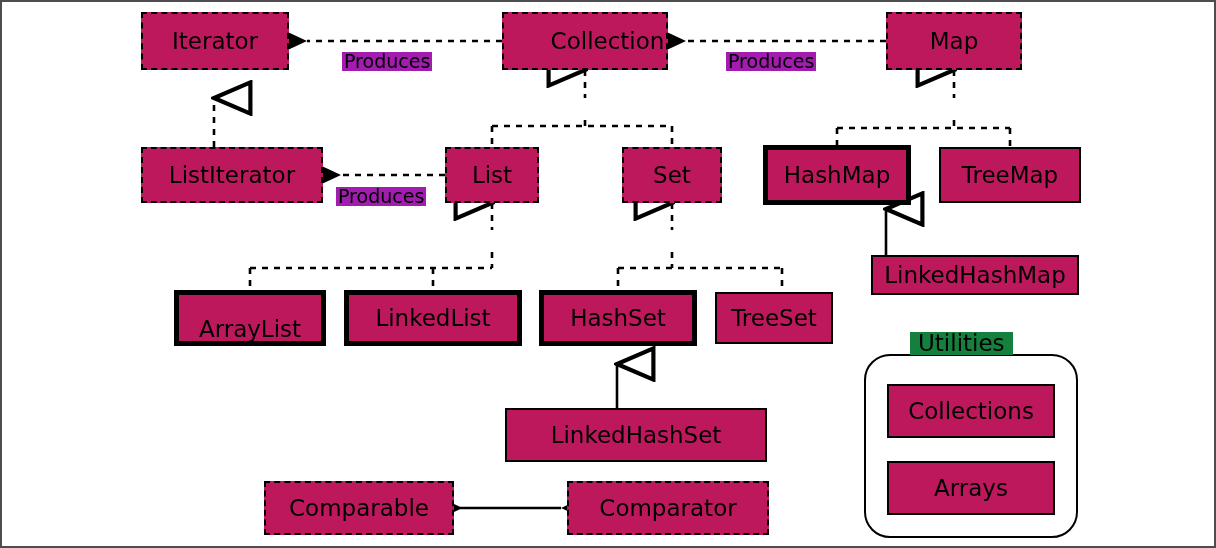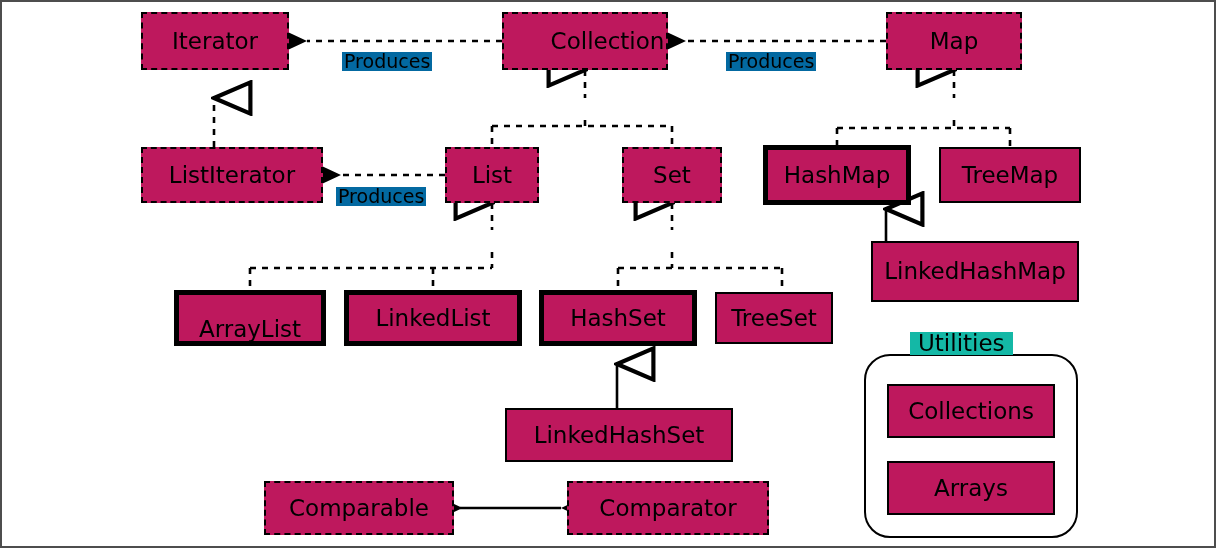--- a/index.html
+++ b/index.html
@@ -46,32 +46,32 @@
   .util-group{
     position:absolute;
     box-sizing:border-box;
     border:2px solid #000000;
     border-radius:26px;
     background:#ffffff;
     z-index:4;
   }
   .util-label{
     position:absolute;
-    background:#14b8a6;
+    background:#15803d;
     padding:0 8px;
     font-size:23px;
     color:#000000;
     z-index:6;
     line-height:1;
   }
   .edge-label{
     position:absolute;
     font-size:19px;
     color:#000000;
-    background:#0369a1;
+    background:#a21caf;
     padding:0 2px;
     z-index:6;
     line-height:1;
     white-space:nowrap;
   }
 </style>
 </head>
 <body>
 
 <div id="diagram">
@@ -200,25 +200,25 @@
   </div>
 
   <div class="node cls-bold" style="left:537px;top:288px;width:158px;height:56px;">
     <span>HashSet</span>
   </div>
 
   <div class="node cls" style="left:713px;top:290px;width:118px;height:52px;">
     <span>TreeSet</span>
   </div>
 
-  <div class="node cls" style="left:869px;top:239px;width:208px;height:61px;">
+  <div class="node cls" style="left:869px;top:253px;width:208px;height:40px;">
     <span>LinkedHashMap</span>
   </div>
 
-  <div class="node cls" style="left:503px;top:406px;width:228px;height:54px;">
+  <div class="node cls" style="left:503px;top:406px;width:262px;height:54px;">
     <span>LinkedHashSet</span>
   </div>
 
   <div class="node iface" style="left:262px;top:479px;width:190px;height:54px;">
     <span>Comparable</span>
   </div>
 
   <div class="node iface" style="left:565px;top:479px;width:202px;height:54px;">
     <span>Comparator</span>
   </div>

